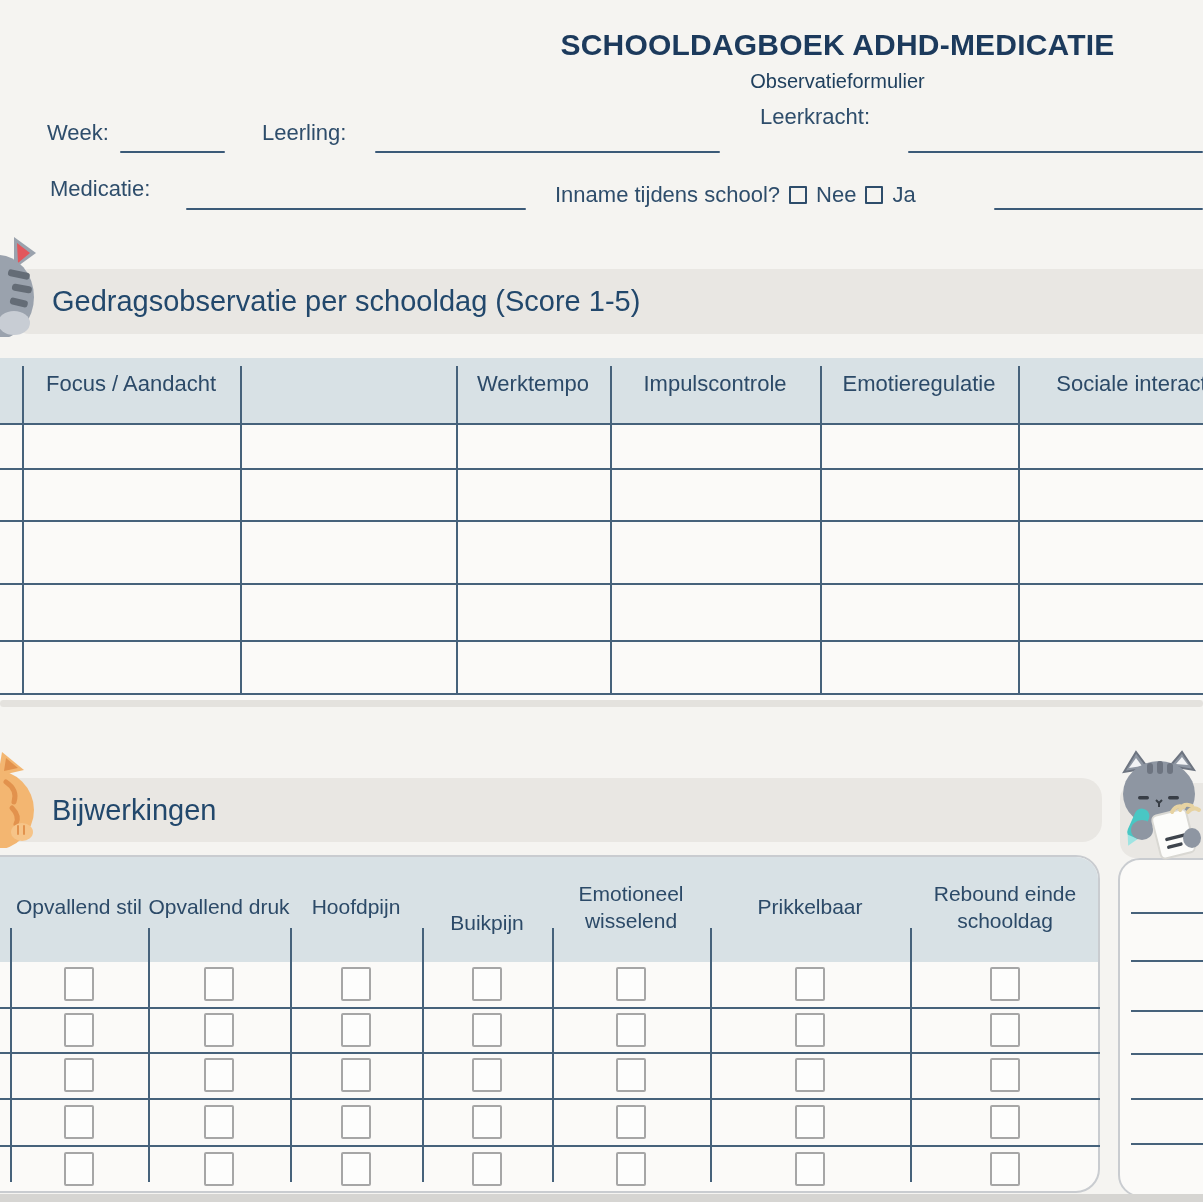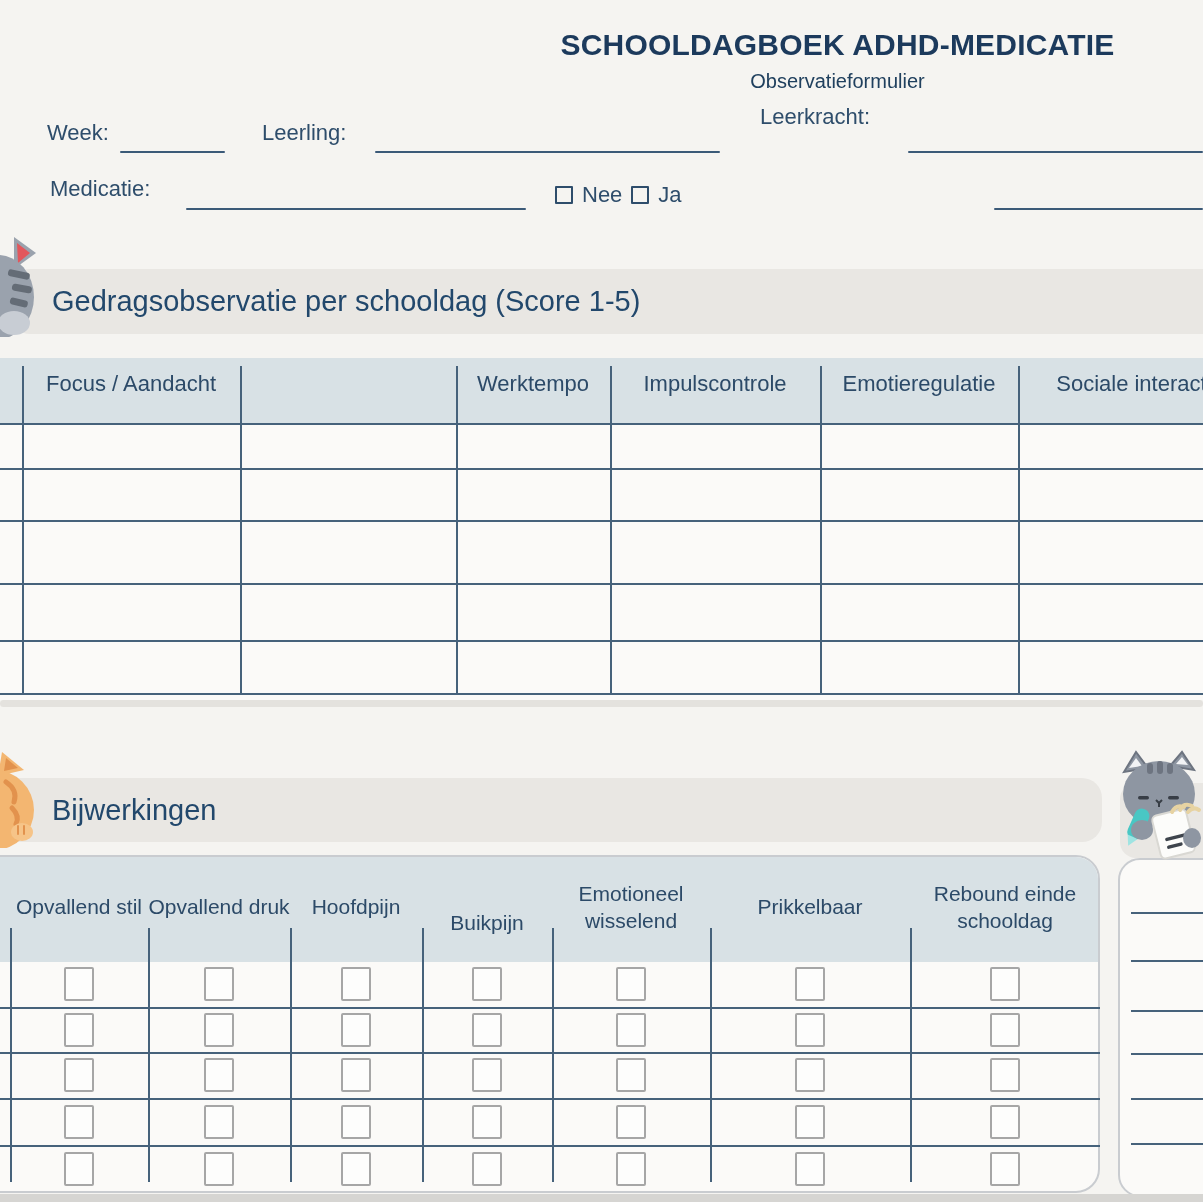--- a/index.html
+++ b/index.html
@@ -67,20 +67,21 @@
   <div class="abs lbl" style="left:262px;top:120px;">Leerling:</div>
   <div class="abs uline" style="left:375px;top:151px;width:345px;"></div>
 
   <div class="abs lbl" style="left:760px;top:104px;">Leerkracht:</div>
   <div class="abs uline" style="left:908px;top:151px;width:295px;"></div>
 
   <div class="abs lbl" style="left:50px;top:176px;">Medicatie:</div>
   <div class="abs uline" style="left:186px;top:208px;width:340px;"></div>
 
   <div class="abs inname-row" style="left:555px;top:182px;">
+    <span>Inname tijdens school?</span>
     <span class="sqr"></span>
     <span>Nee</span>
     <span class="sqr"></span>
     <span>Ja</span>
   </div>
   <div class="abs uline" style="left:994px;top:208px;width:209px;"></div>
 
   <div class="abs secbar one"></div>
   <div class="abs sechead" style="left:52px;top:269px;line-height:65px;">Gedragsobservatie per schooldag (Score 1-5)</div>
 

